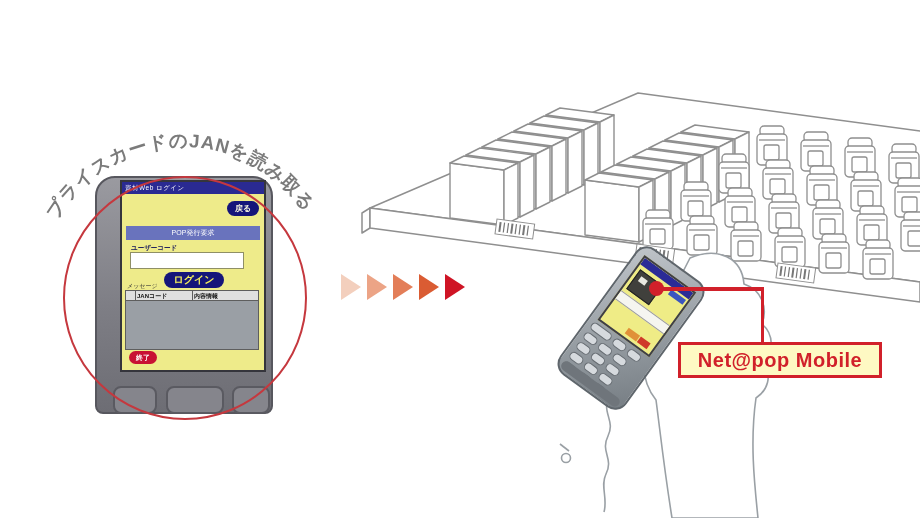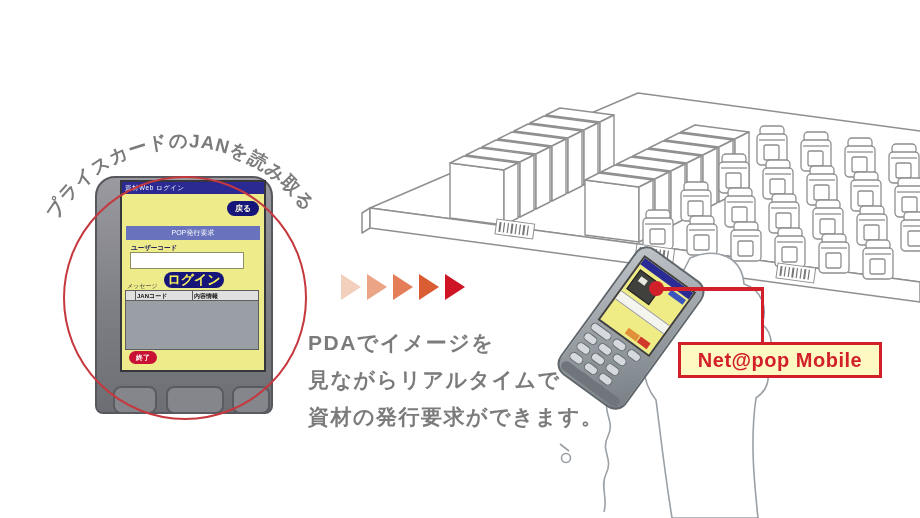--- a/index.html
+++ b/index.html
@@ -18,21 +18,21 @@
      border:2.5px solid #35353c;box-sizing:content-box;margin-left:8px;}
   .scr-titlebar{position:absolute;left:0;top:0;right:0;height:12px;background:#2a2a92;
      color:#fff;font-size:6.5px;line-height:12px;padding-left:3px;letter-spacing:.5px;}
   .scr-back{position:absolute;right:5px;top:19px;width:32px;height:15px;border-radius:8px;
      background:#15157a;color:#fdfbe2;font-size:8px;font-weight:bold;text-align:center;line-height:15px;}
   .scr-section{position:absolute;left:4px;right:4px;top:44px;height:14px;background:#6973bd;
      color:#fff;font-size:7px;text-align:center;line-height:14px;}
   .scr-ulabel{position:absolute;left:9px;top:62px;font-size:6.5px;font-weight:bold;color:#15155a;}
   .scr-input{position:absolute;left:8px;top:70px;width:112px;height:15px;background:#fff;border:1px solid #8f8f66;}
   .scr-login{position:absolute;left:42px;top:90px;width:60px;height:16px;border-radius:9px;
-     background:#15157a;color:#f7f15c;font-size:13px;font-weight:bold;text-align:center;line-height:16px;}
+     background:#15157a;color:#f7f15c;font-size:10px;font-weight:bold;text-align:center;line-height:16px;}
   .scr-llabel{position:absolute;left:5px;top:100px;font-size:6px;color:#333;}
   .scr-table{position:absolute;left:3px;top:108px;width:134px;}
   .scr-thead{display:flex;}
   .scr-th{height:11px;background:#e0e0e0;border:1px solid #5e5e5e;box-sizing:border-box;
      font-size:6px;font-weight:bold;color:#111;line-height:10px;overflow:hidden;white-space:nowrap;padding-left:1px;}
   .scr-th.c0{width:11px;} .scr-th.c1{width:57px;border-left:none;} .scr-th.c2{width:66px;border-left:none;}
   .scr-tbody{height:49px;background:#9a9fa5;border:1px solid #5e5e5e;border-top:none;box-sizing:border-box;}
   .scr-exit{position:absolute;left:7px;top:169px;width:28px;height:13px;border-radius:7px;
      background:#c81133;color:#fff;font-size:7px;font-weight:bold;text-align:center;line-height:13px;}
   .hw-key{position:absolute;background:#85858c;border:2px solid #5a5a61;border-radius:8px;box-sizing:border-box;z-index:5;}
@@ -244,25 +244,20 @@
   <div class="magnifier-circle"></div>
 
   <div class="flow-arrows">
       <span class="tri" style="border-left-color: rgb(243, 207, 189);"></span>
       <span class="tri" style="border-left-color: rgb(236, 164, 134);"></span>
       <span class="tri" style="border-left-color: rgb(227, 126, 88);"></span>
       <span class="tri" style="border-left-color: rgb(218, 92, 51);"></span>
       <span class="tri" style="border-left-color: rgb(207, 20, 37);"></span>
     </div>
 
-  <div class="description">
-    <div>PDAでイメージを</div>
-    <div>見ながらリアルタイムで</div>
-    <div>資材の発行要求ができます。</div>
-  </div>
 
   <div class="held-pda">
     <div class="held-screen">
       <div class="hs-titlebar"></div>
       <div class="hs-bluechip"></div>
       <div class="hs-thumb">
           <i></i>
         </div>
       <div class="hs-band"></div>
       <div class="hs-chip-o"></div>

